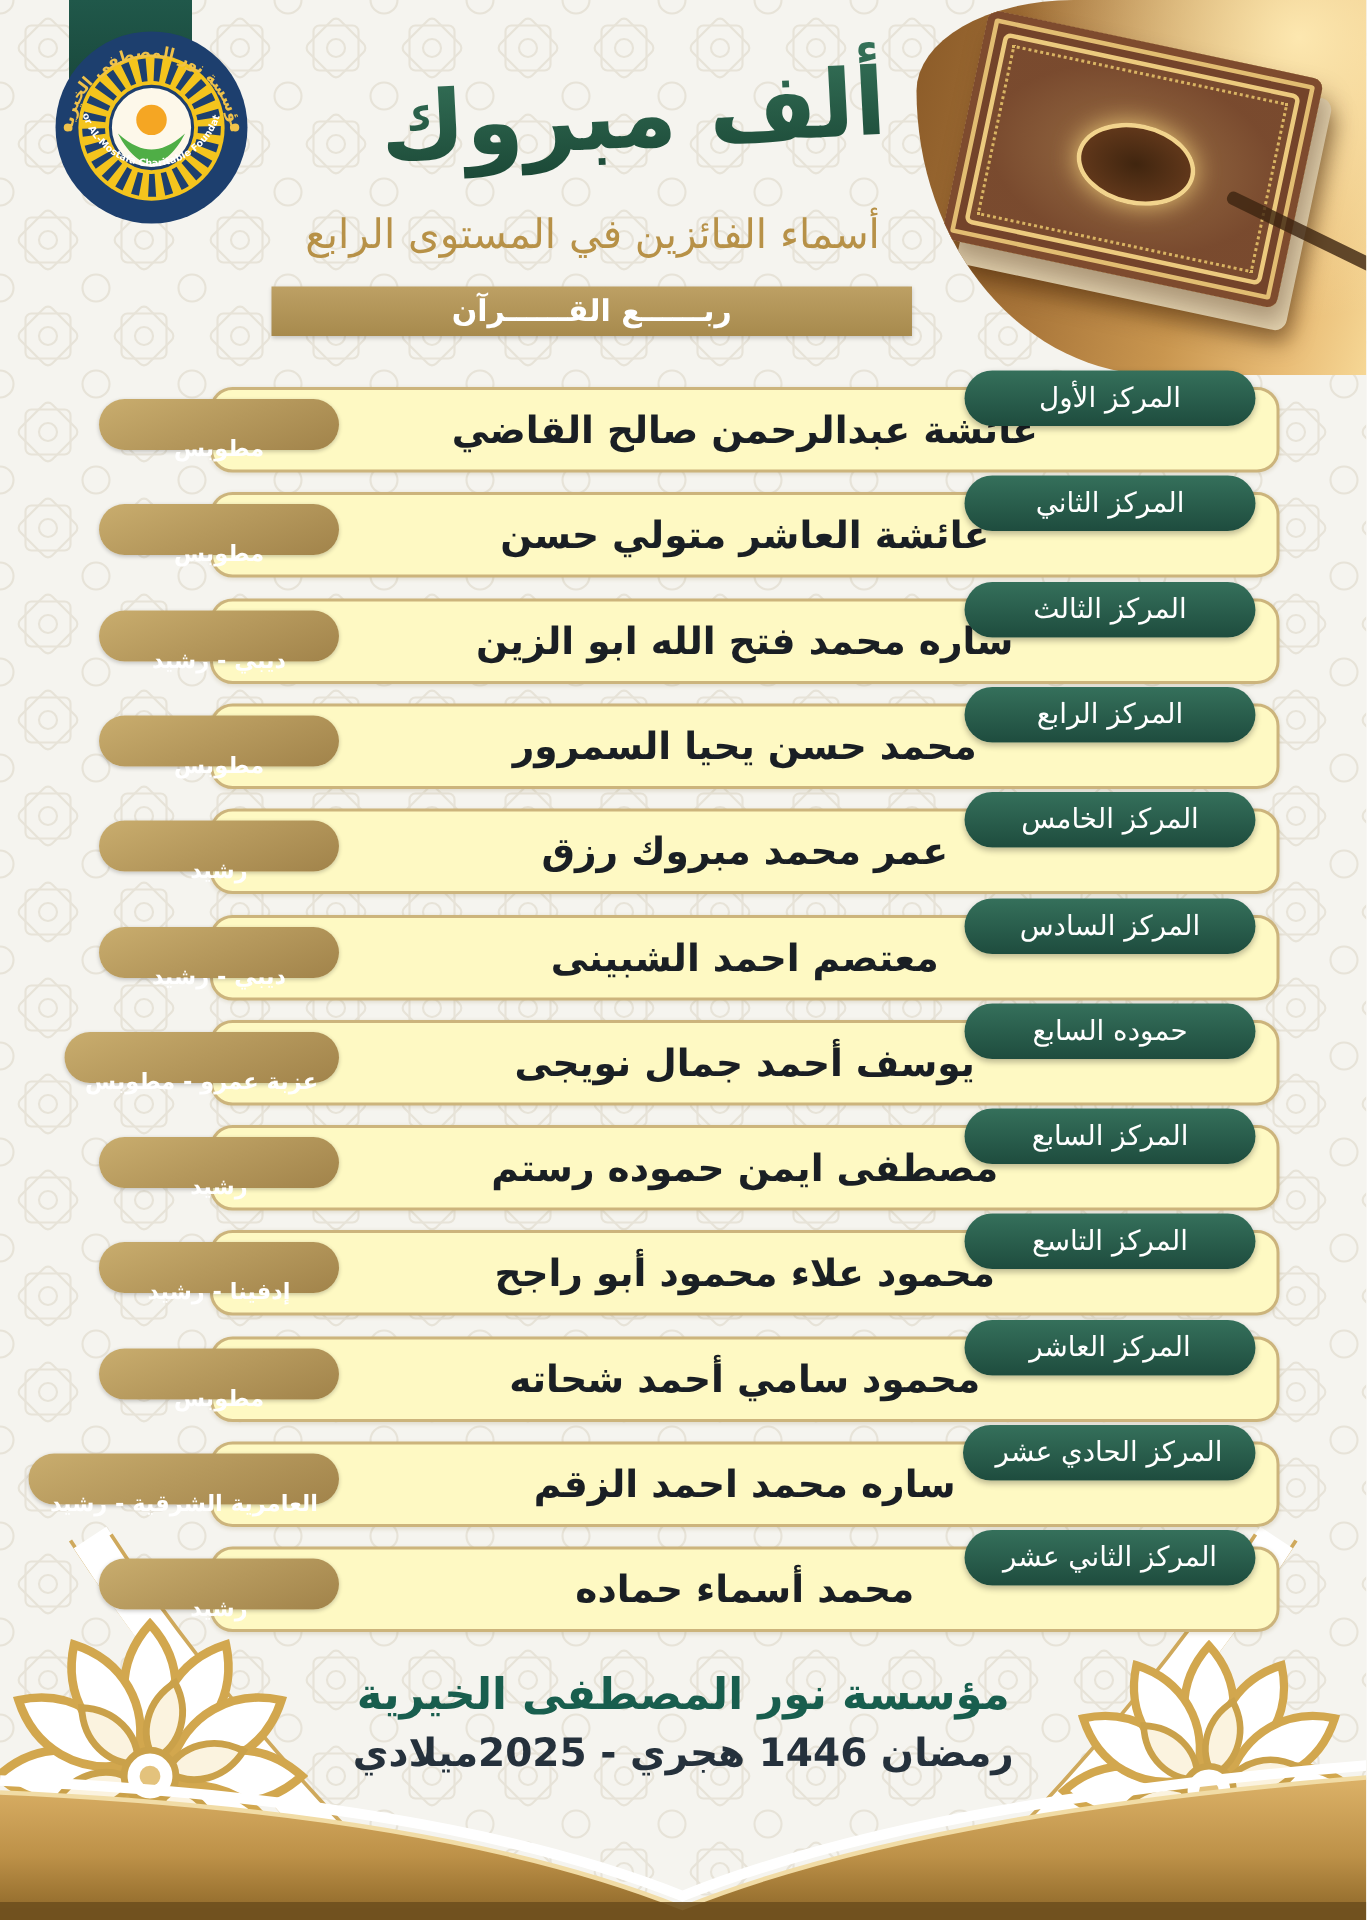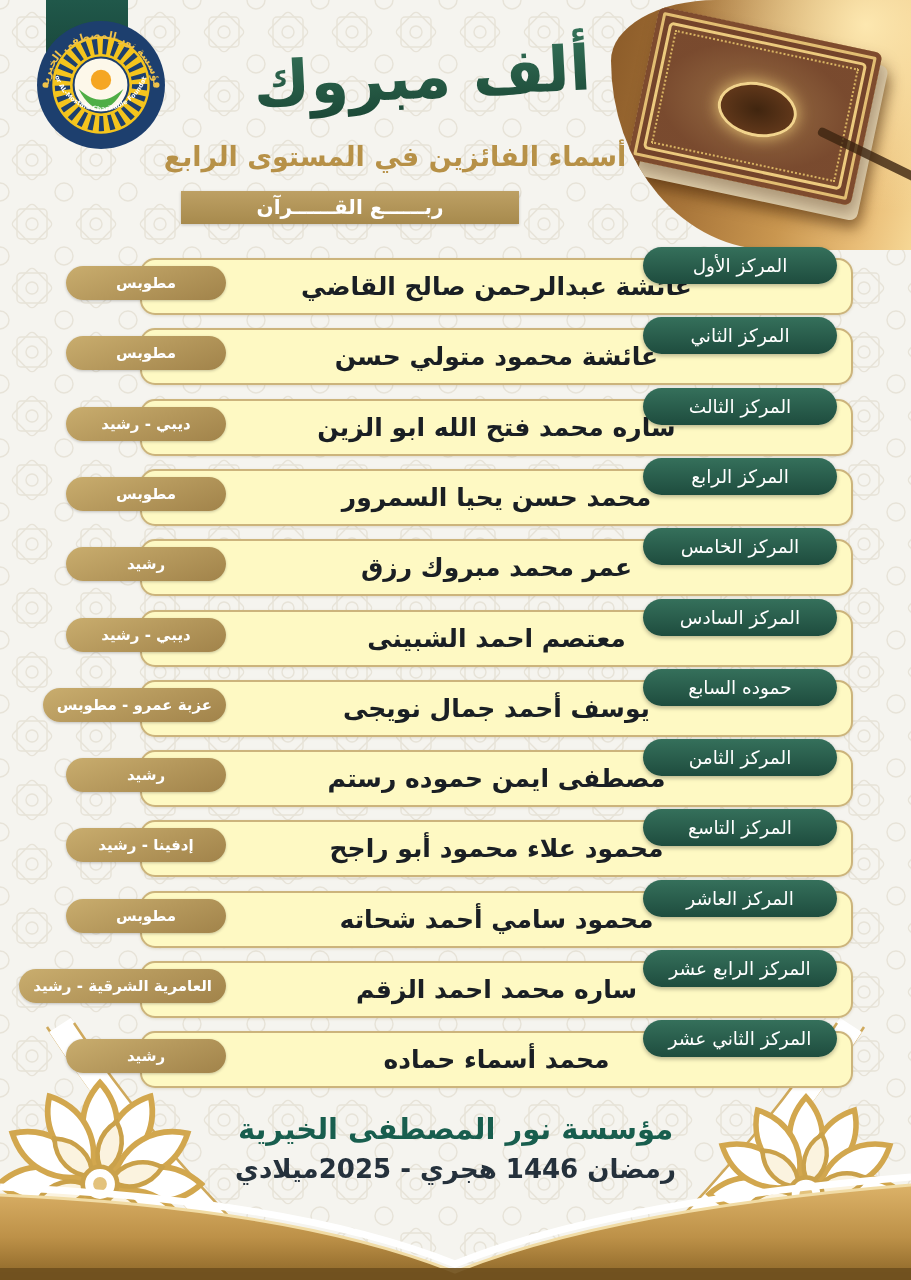--- a/index.html
+++ b/index.html
@@ -22,33 +22,33 @@
     border:3px solid #f2d48d;background:radial-gradient(#40250f,#6e3f1f);box-shadow:0 0 16px rgba(245,210,125,.85);}
   .quran-pen{position:absolute;right:-12px;top:150px;width:110px;height:9px;background:#3c2410;transform:rotate(26deg);border-radius:4px;opacity:.8;}
 
   .foundation-ribbon{position:absolute;left:46px;top:0;width:82px;height:92px;z-index:2;background:linear-gradient(180deg,#20584a,#163f34);}
   .logo{position:absolute;left:36px;top:20px;width:130px;height:130px;z-index:3;}
 
   .congrats{position:absolute;left:252px;top:6px;width:340px;height:140px;z-index:2;display:flex;align-items:center;justify-content:center;
     font-size:62px;font-weight:bold;transform:rotate(-3deg);
     background:linear-gradient(180deg,#3f8266,#113829);-webkit-background-clip:text;background-clip:text;color:transparent;}
   .page-title{position:absolute;left:145px;top:141px;width:500px;z-index:2;text-align:center;direction:rtl;
-    font-size:27px;font-weight:bold;color:#b79147;}
-  .level-ribbon{position:absolute;left:181px;top:191px;width:338px;height:33px;z-index:2;line-height:33px;text-align:center;direction:rtl;
+    font-size:27px;font-weight:normal;color:#b79147;}
+  .level-ribbon{position:absolute;left:181px;top:191px;width:427px;height:33px;z-index:2;line-height:33px;text-align:center;direction:rtl;
     background:linear-gradient(180deg,#bda064,#a78a4d);color:#fff;font-size:20px;font-weight:bold;letter-spacing:1px;box-shadow:0 1px 3px rgba(0,0,0,.2);}
 
   
   .row{position:absolute;left:0;width:911px;height:66px;z-index:2;}
   .bar{position:absolute;left:140px;right:58px;top:11px;height:53px;background:#fef9c3;border:2px solid #ccb47c;border-radius:15px;box-shadow:0 1px 3px rgba(120,100,40,.18);}
   .name{position:absolute;inset:0;display:flex;align-items:center;justify-content:center;direction:rtl;
     font-size:25px;font-weight:bold;color:#1a1f24;white-space:nowrap;}
   .badge{position:absolute;right:74px;top:0;height:37px;line-height:37px;min-width:150px;padding:0 22px;direction:rtl;
     background:linear-gradient(180deg,#35705b,#1e4c3e);border-radius:19px;color:#fff;font-size:18.5px;font-weight:normal;text-align:center;
     box-shadow:0 2px 4px rgba(0,0,0,.28);white-space:nowrap;}
-  .pill{position:absolute;right:685px;top:19px;height:34px;line-height:34px;min-width:160px;padding:0 14px;direction:rtl;box-sizing:border-box;
+  .pill{position:absolute;right:685px;top:19px;height:34px;line-height:34px;min-width:160px;padding:16px 14px;direction:rtl;box-sizing:border-box;
     background:linear-gradient(160deg,#c9ad6e,#a1834a);border-radius:17px;color:#fff;font-size:15px;font-weight:bold;text-align:center;
     box-shadow:0 1px 3px rgba(0,0,0,.22);white-space:nowrap;}
 
   
   .footer-org{position:absolute;left:0;right:0;top:1112px;z-index:3;text-align:center;direction:rtl;font-size:29px;font-weight:bold;color:#185e4e;}
   .footer-date{position:absolute;left:0;right:0;top:1154px;z-index:3;text-align:center;direction:rtl;font-size:26px;font-weight:bold;color:#25313c;}
 </style>
 </head>
 <body>
 
@@ -195,21 +195,21 @@
   <div class="row" style="top:247px">
     <div class="bar">
       <div class="name" lang="ar">عائشة عبدالرحمن صالح القاضي</div>
     </div>
     <div class="badge" lang="ar">المركز الأول</div>
     <div class="pill" lang="ar">مطوبس</div>
   </div>
 
   <div class="row" style="top:317px">
     <div class="bar">
-      <div class="name" lang="ar">عائشة محمود متولي حسن</div>
+      <div class="name" lang="ar">عائشة العاشر متولي حسن</div>
     </div>
     <div class="badge" lang="ar">المركز الثاني</div>
     <div class="pill" lang="ar">مطوبس</div>
   </div>
 
   <div class="row" style="top:388px">
     <div class="bar">
       <div class="name" lang="ar">ساره محمد فتح الله ابو الزين</div>
     </div>
     <div class="badge" lang="ar">المركز الثالث</div>
@@ -245,21 +245,21 @@
       <div class="name" lang="ar">يوسف أحمد جمال نويجى</div>
     </div>
     <div class="badge" lang="ar">حموده السابع</div>
     <div class="pill" lang="ar">عزبة عمرو - مطوبس</div>
   </div>
 
   <div class="row" style="top:739px">
     <div class="bar">
       <div class="name" lang="ar">مصطفى ايمن حموده رستم</div>
     </div>
-    <div class="badge" lang="ar">المركز الثامن</div>
+    <div class="badge" lang="ar">المركز السابع</div>
     <div class="pill" lang="ar">رشيد</div>
   </div>
 
   <div class="row" style="top:809px">
     <div class="bar">
       <div class="name" lang="ar">محمود علاء محمود أبو راجح</div>
     </div>
     <div class="badge" lang="ar">المركز التاسع</div>
     <div class="pill" lang="ar">إدفينا - رشيد</div>
   </div>
@@ -269,21 +269,21 @@
       <div class="name" lang="ar">محمود سامي أحمد شحاته</div>
     </div>
     <div class="badge" lang="ar">المركز العاشر</div>
     <div class="pill" lang="ar">مطوبس</div>
   </div>
 
   <div class="row" style="top:950px">
     <div class="bar">
       <div class="name" lang="ar">ساره محمد احمد الزقم</div>
     </div>
-    <div class="badge" lang="ar">المركز الرابع عشر</div>
+    <div class="badge" lang="ar">المركز الحادي عشر</div>
     <div class="pill" lang="ar">العامرية الشرقية - رشيد</div>
   </div>
 
   <div class="row" style="top:1020px">
     <div class="bar">
       <div class="name" lang="ar">محمد أسماء حماده</div>
     </div>
     <div class="badge" lang="ar">المركز الثاني عشر</div>
     <div class="pill" lang="ar">رشيد</div>
   </div>

